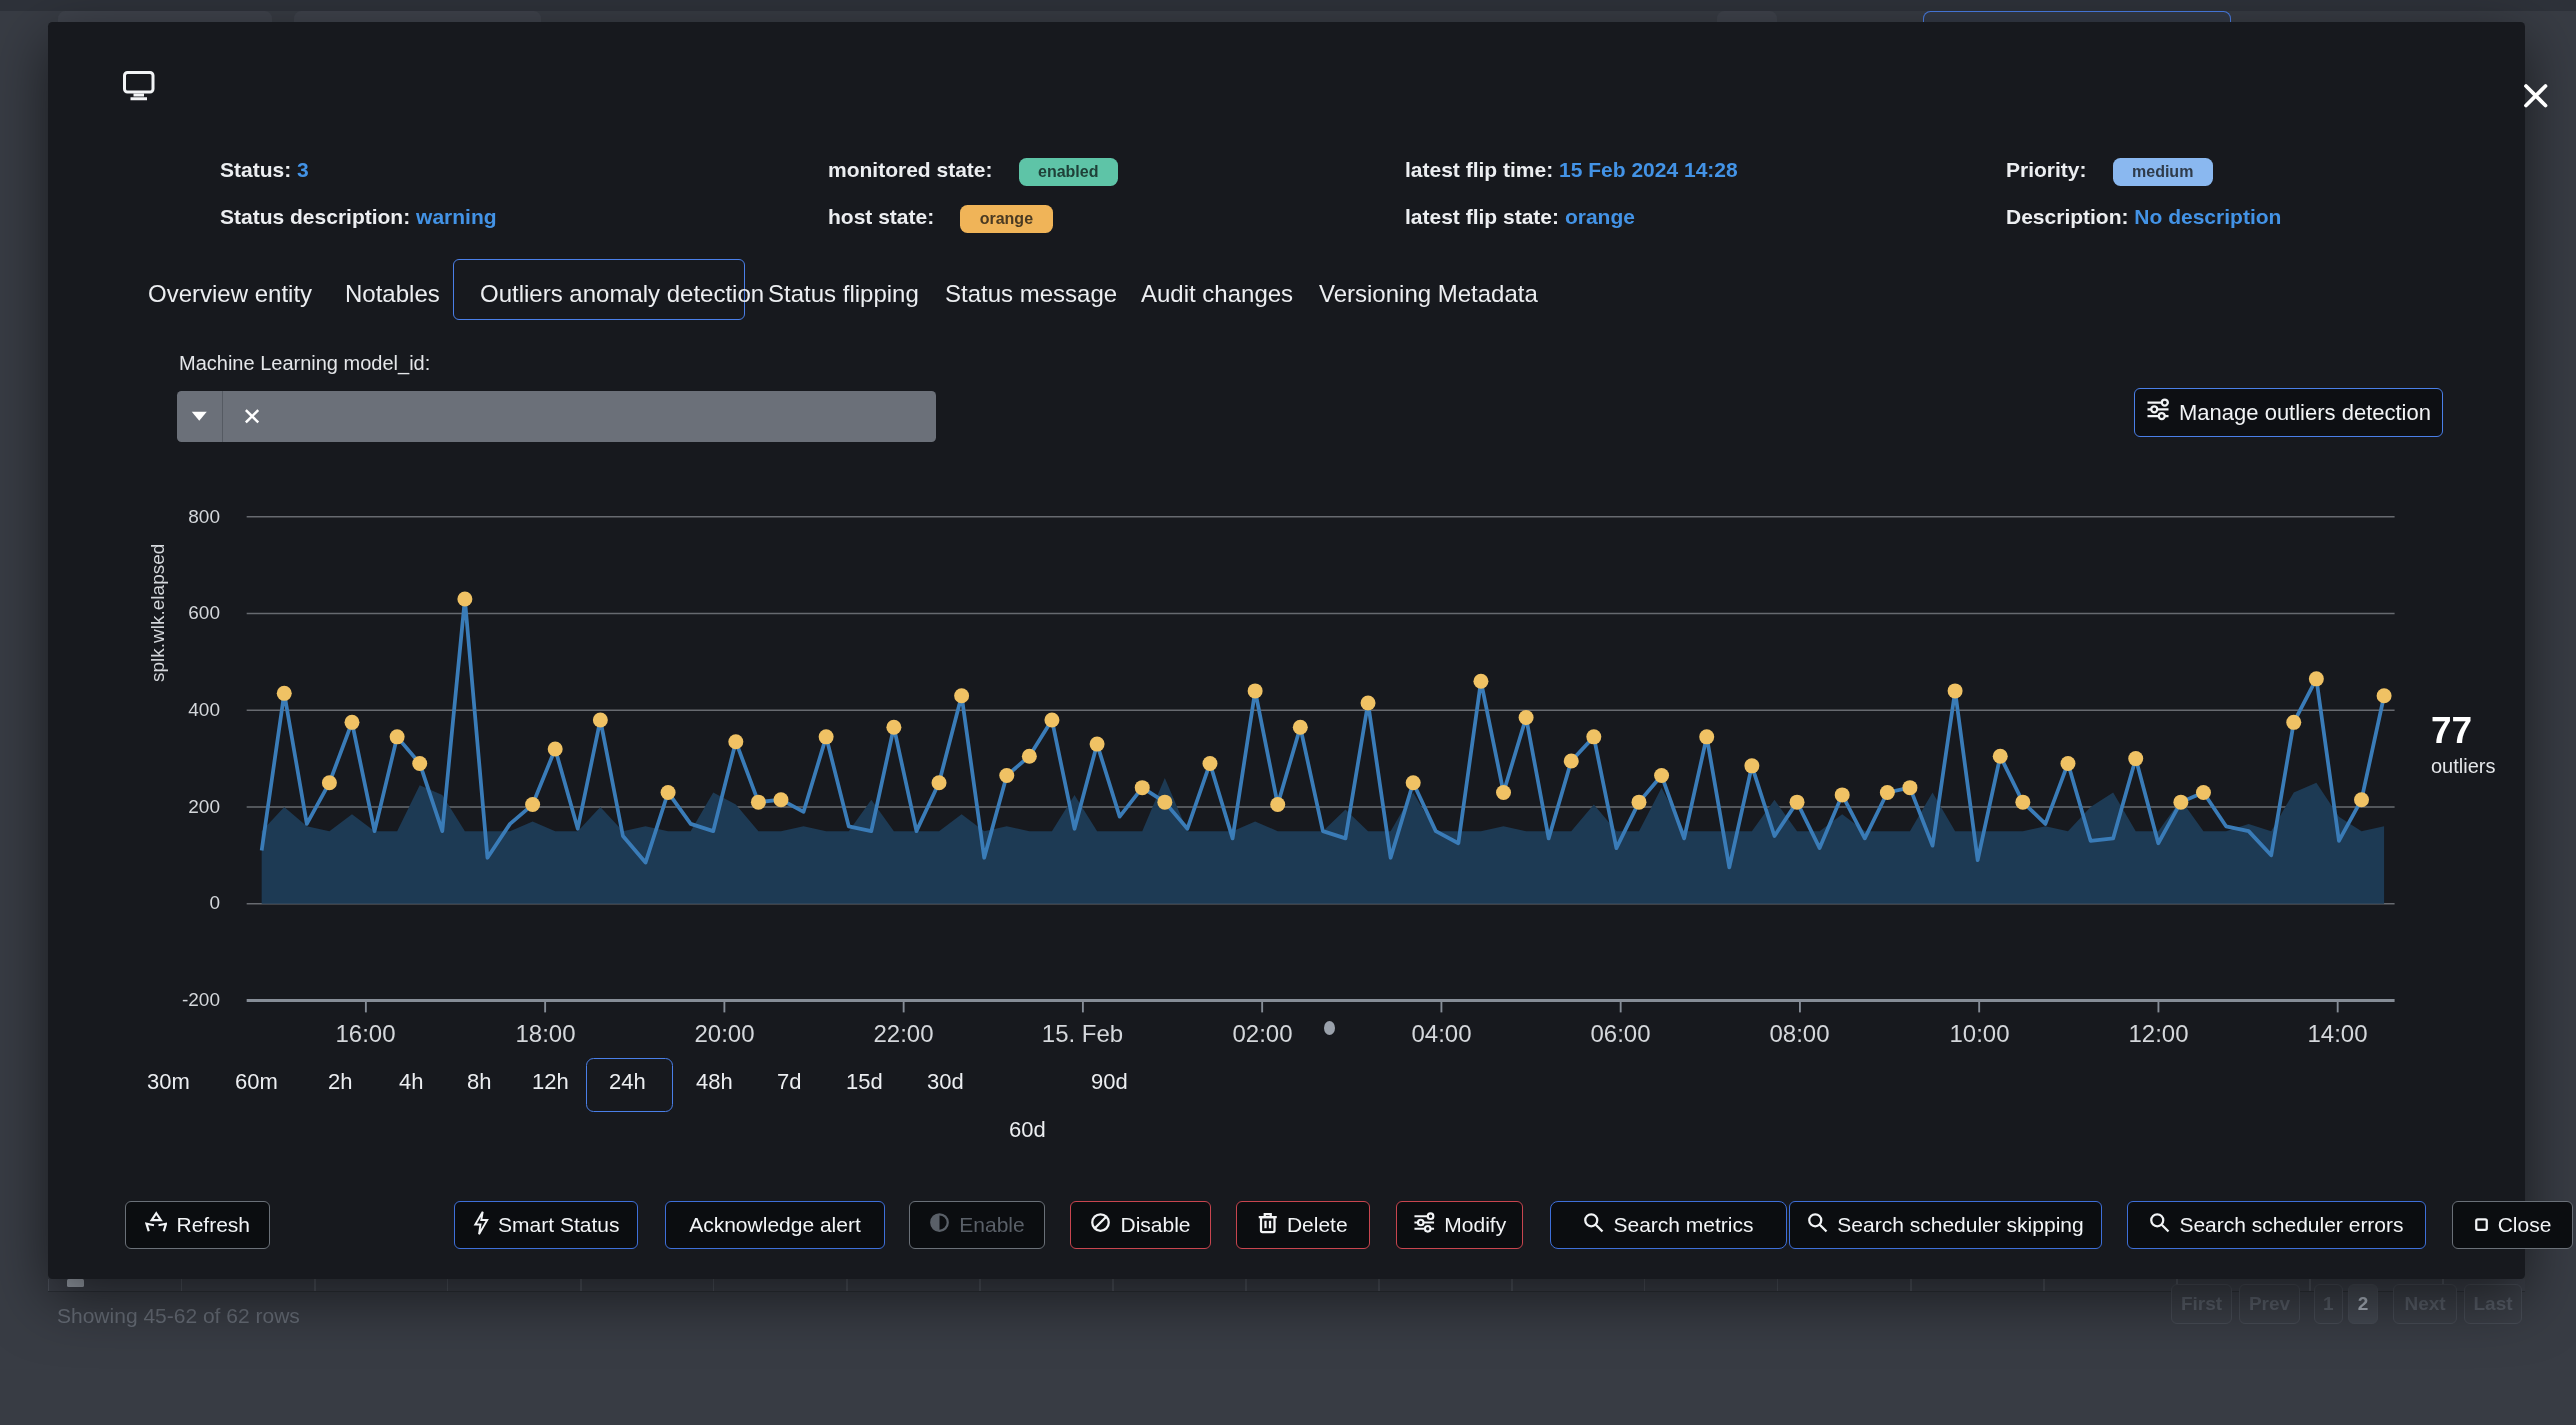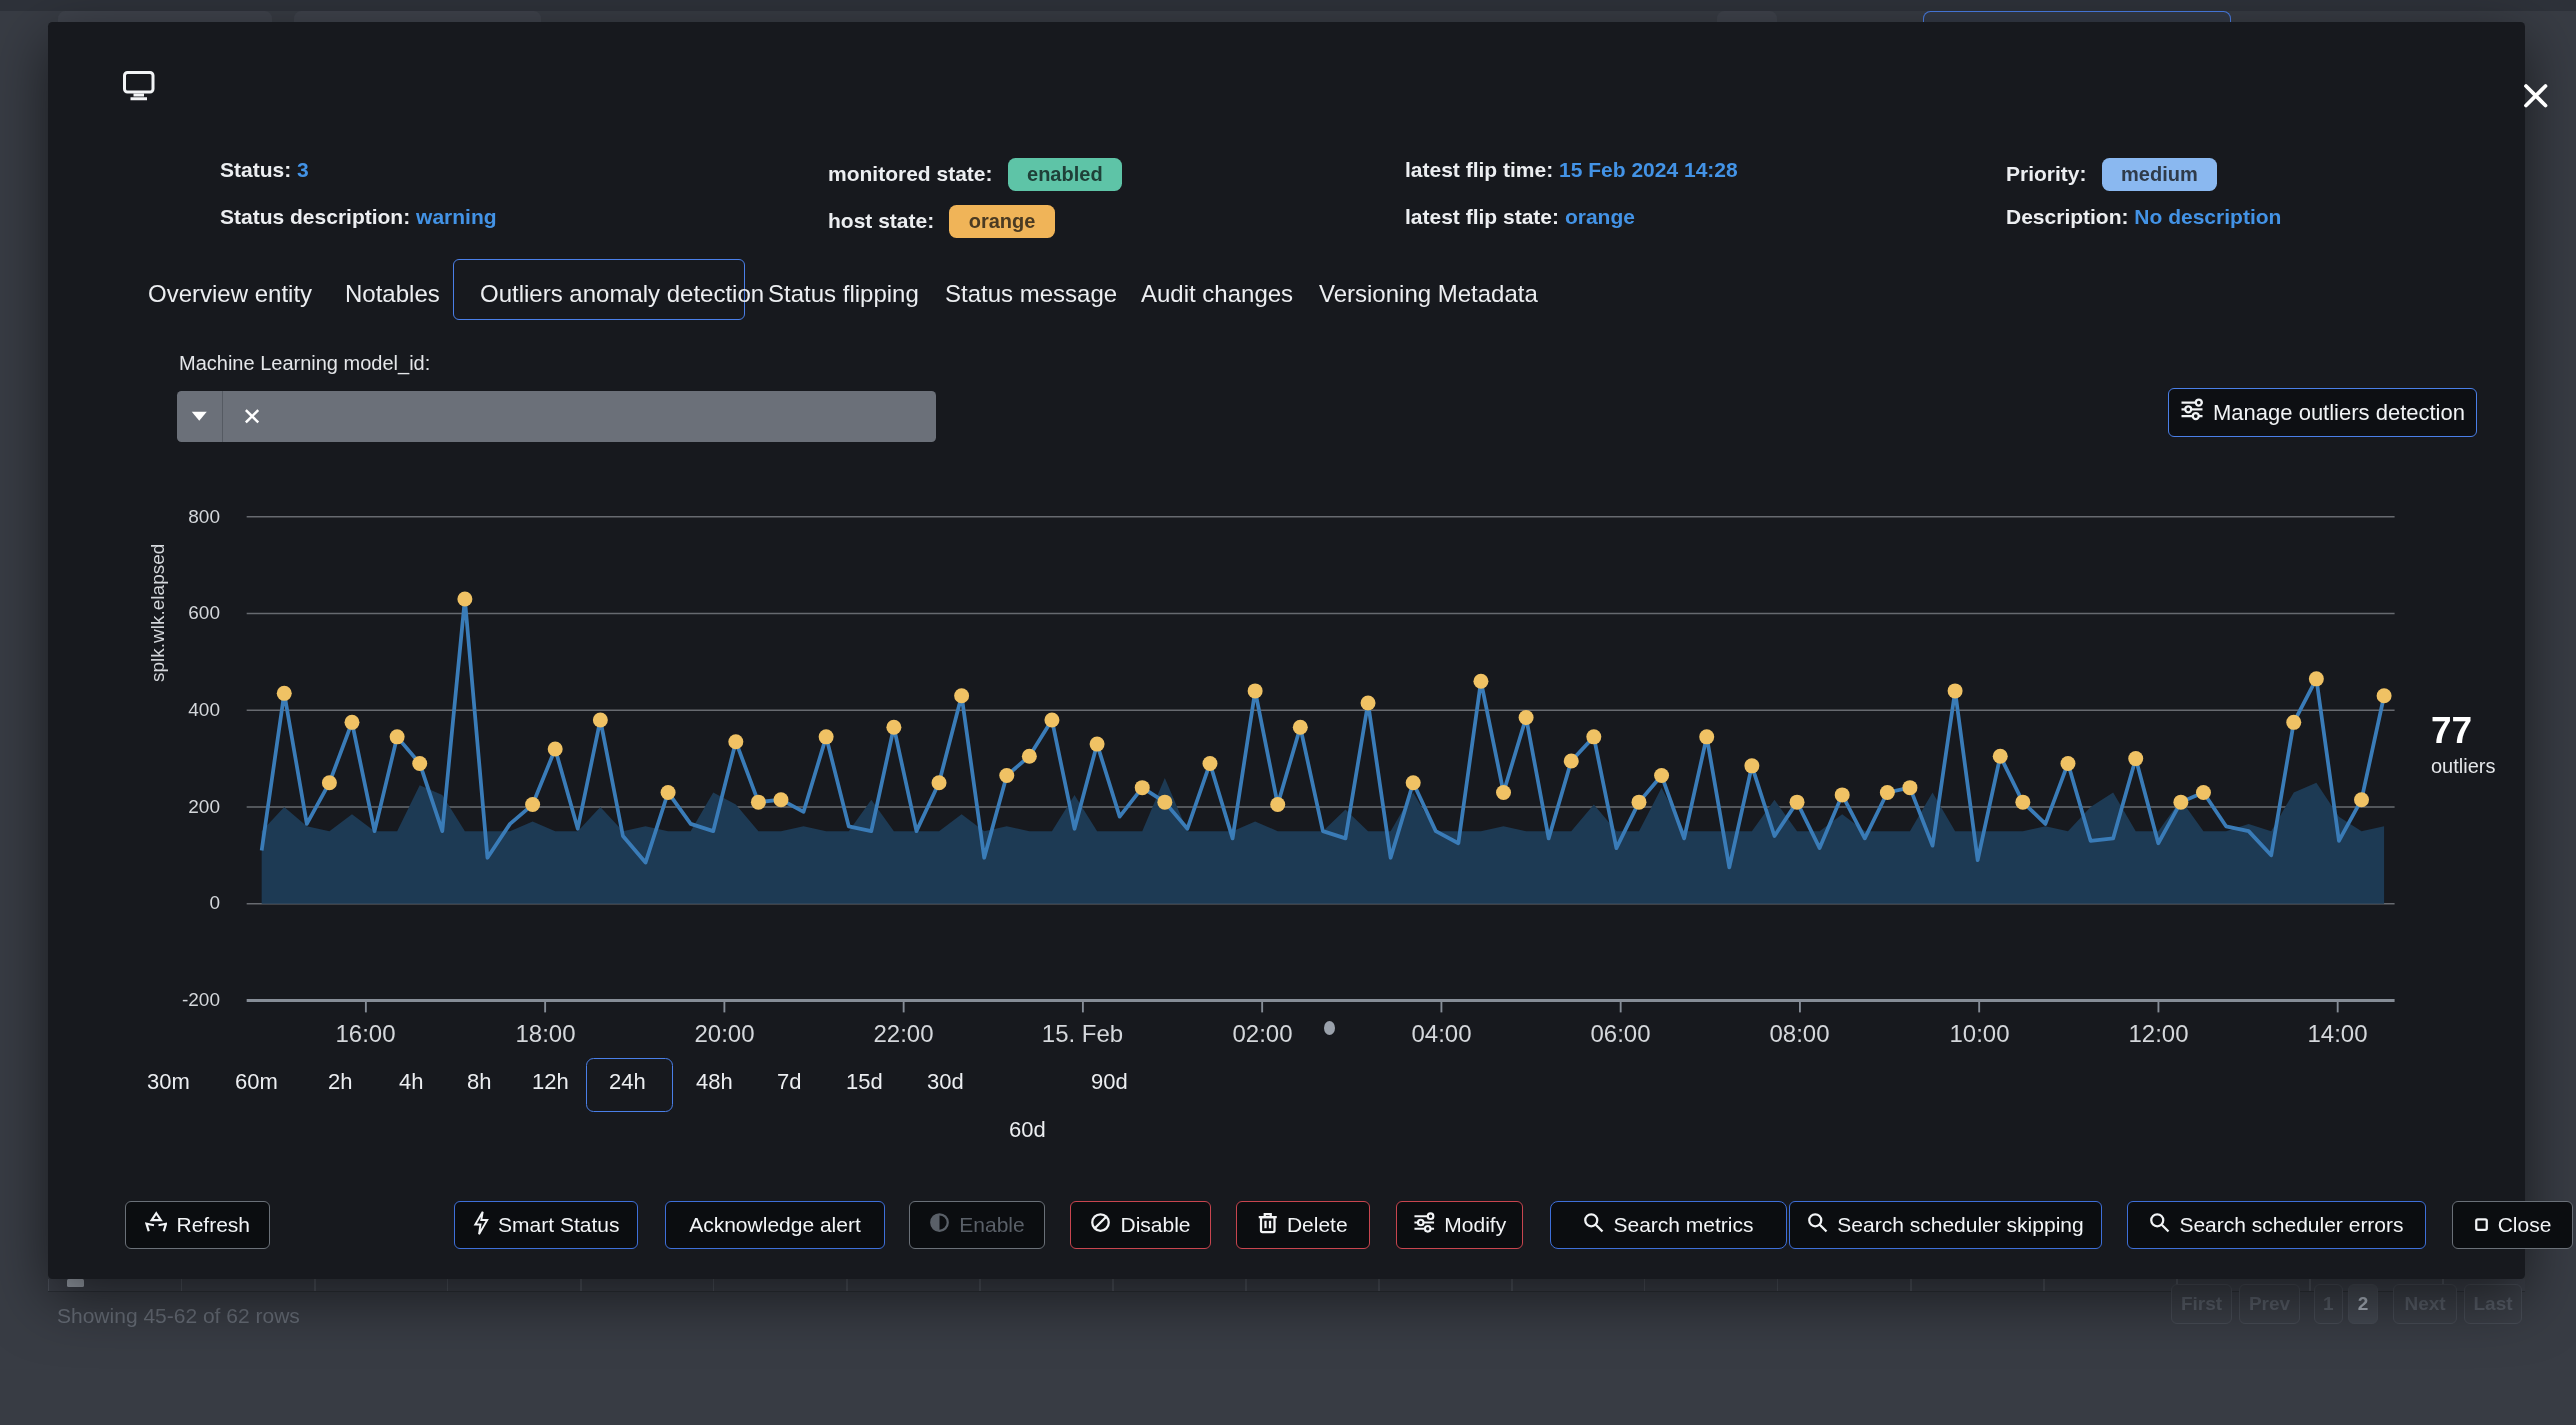--- a/index.html
+++ b/index.html
@@ -19,38 +19,38 @@
     color:#565c66;font-size:19px;font-weight:bold;display:flex;align-items:center;justify-content:center;box-sizing:border-box;}
   .pag-btn.current{background:#434851;color:#a7afba;}
   
   .modal{left:48px;top:22px;width:2477px;height:1257px;background:#17191e;border-radius:4.5px;
     box-shadow:0 18px 60px rgba(0,0,0,.55);}
   .title{left:112px;top:43px;width:2234px;font-size:25px;font-weight:bold;line-height:33px;color:#f2f4f6;}
   .title-icon{left:75px;top:49px;}
   .close-x{left:2468px;top:54px;width:39px;height:39px;display:flex;align-items:center;justify-content:center;cursor:pointer;}
   .lbl{font-size:21px;font-weight:bold;color:#eceef1;white-space:nowrap;}
   .val{color:#4393e6;font-weight:bold;}
-  .pill{display:inline-block;margin-left:15px;padding:5.2px 19.5px;border-radius:7.5px;font-size:20px;font-weight:bold;}
+  .pill{display:inline-block;margin-left:26px;padding:5.2px 19.5px;border-radius:7.5px;font-size:16px;font-weight:bold;}
   .pill.enabled{background:#5ec4a7;color:#1f4038;}
   .pill.orange{background:#f0b458;color:#4a3a22;}
   .pill.medium{background:#8ab8f0;color:#2f3b4a;}
   .row1{top:136px;} .row2{top:183px;}
   .c1{left:172px;} .c2{left:780px;} .c3{left:1357px;} .c4{left:1958px;}
   
   .tab{top:247px;font-size:24px;color:#eceef1;padding:10.5px 0;white-space:nowrap;cursor:pointer;}
   .tab-active-box{left:405px;top:237px;width:292px;height:61px;border:1.9px solid #4a7fe8;border-radius:6px;box-sizing:border-box;}
   
   .ml-label{left:131px;top:330px;font-size:20px;color:#e4e6e9;}
   .dropdown{left:129px;top:369px;width:759px;height:51px;background:#6b7079;border-radius:4.5px;
     display:flex;align-items:center;box-sizing:border-box;}
   .dropdown .txt{flex:1;padding-left:19.5px;font-size:22px;color:#fff;white-space:nowrap;overflow:hidden;}
   .dropdown .caret{width:45px;display:flex;align-items:center;justify-content:center;}
   .dropdown .clear{width:58px;height:100%;border-left:1.5px solid #555a62;display:flex;align-items:center;justify-content:center;font-size:24px;color:#fff;cursor:pointer;}
   .manage-btn{left:2086px;top:366px;width:309px;height:49px;border:1.9px solid #4a7fe8;border-radius:6px;
-    background:#0d0f13;display:flex;align-items:center;justify-content:center;gap:9px;font-size:22px;color:#f2f4f6;box-sizing:border-box;cursor:pointer;margin-left:34px;}
+    background:#0d0f13;display:flex;align-items:center;justify-content:center;gap:9px;font-size:22px;color:#f2f4f6;box-sizing:border-box;cursor:pointer;}
   
   .ylab{left:99px;top:660px;font-size:19px;color:#d4d7db;transform:rotate(-90deg);transform-origin:left top;white-space:nowrap;}
   .tick-y{position:absolute;width:67px;text-align:right;font-size:19px;color:#d4d7db;}
   .tick-x{position:absolute;width:105px;text-align:center;font-size:24px;color:#d4d7db;}
   .outlier-big{left:2383px;top:688px;width:150px;text-align:left;}
   .outlier-big .n{font-size:37px;font-weight:bold;color:#fff;}
   .outlier-big .t{font-size:20px;color:#e4e6e9;margin-top:3px;}
   .slider-dot{left:1276px;top:999px;width:11.2px;height:14.2px;border-radius:50%;background:#9aa1ab;cursor:pointer;}
   
   .range{top:1047px;font-size:22px;color:#eceef1;cursor:pointer;}

